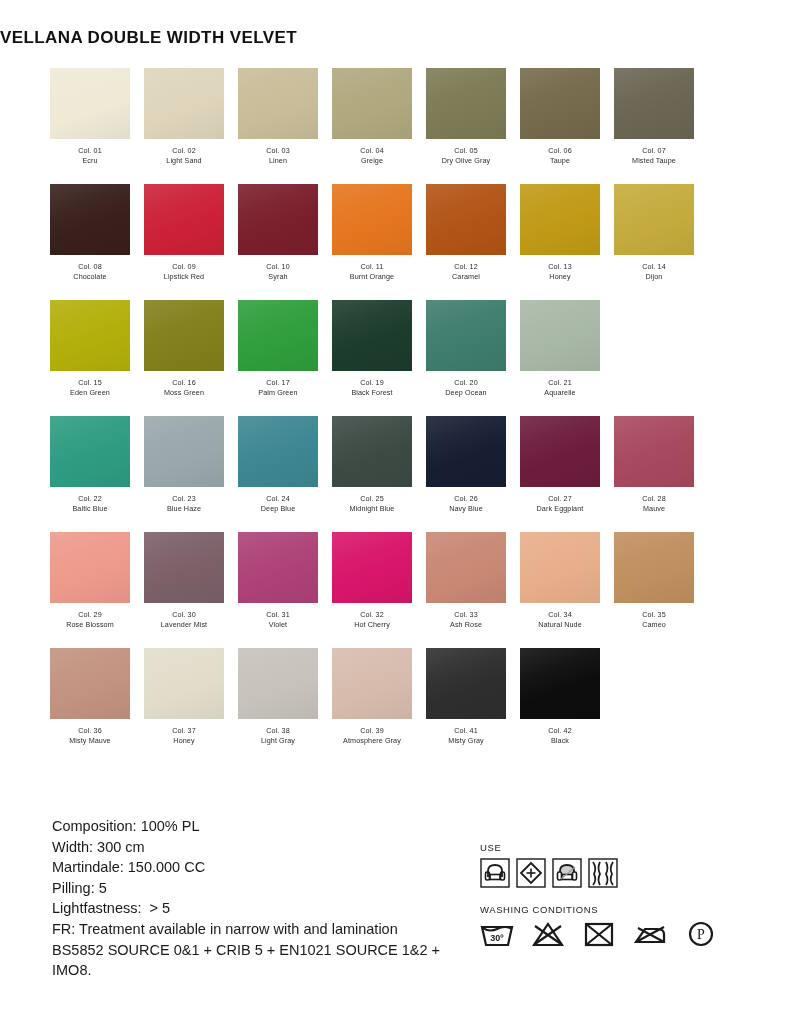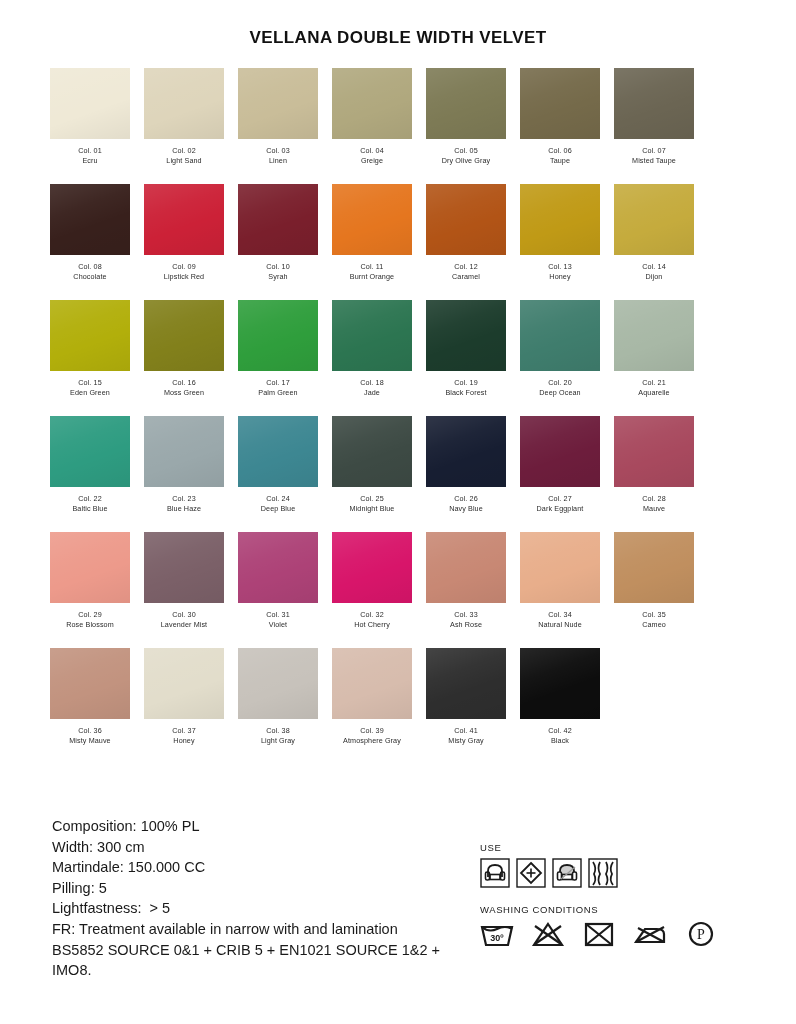--- a/index.html
+++ b/index.html
@@ -12,21 +12,21 @@
     width: 796px;
     height: 1024px;
     overflow: hidden;
     font-family: "Liberation Sans", sans-serif;
     color: #1a1a1a;
     position: relative;
   }
 
   
   .page-title {
-    text-align: center;
+    text-align: left;
     font-size: 17px;
     font-weight: bold;
     letter-spacing: 0.4px;
     padding-top: 28px;
     padding-bottom: 0;
     color: #111111;
   }
 
   
   .swatch-grid {
@@ -248,27 +248,20 @@
       </div>
     </div>
     <div class="swatch-cell">
       <div class="swatch-chip" style="background-color: rgb(47, 158, 60);"></div>
       <div class="swatch-label">
         <span class="swatch-code">Col. 17</span>
         <span class="swatch-name">Palm Green</span>
       </div>
     </div>
     <div class="swatch-cell">
-      <div class="swatch-chip" style="background-color: rgb(44, 117, 81);"></div>
-      <div class="swatch-label">
-        <span class="swatch-code">Col. 18</span>
-        <span class="swatch-name">Jade</span>
-      </div>
-    </div>
-    <div class="swatch-cell">
       <div class="swatch-chip" style="background-color: rgb(28, 60, 44);"></div>
       <div class="swatch-label">
         <span class="swatch-code">Col. 19</span>
         <span class="swatch-name">Black Forest</span>
       </div>
     </div>
     <div class="swatch-cell">
       <div class="swatch-chip" style="background-color: rgb(63, 125, 109);"></div>
       <div class="swatch-label">
         <span class="swatch-code">Col. 20</span>

